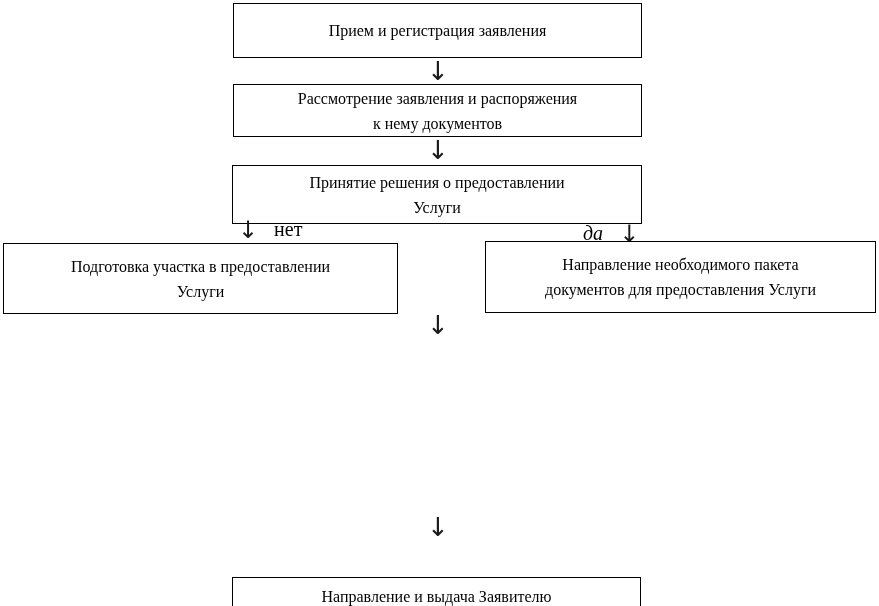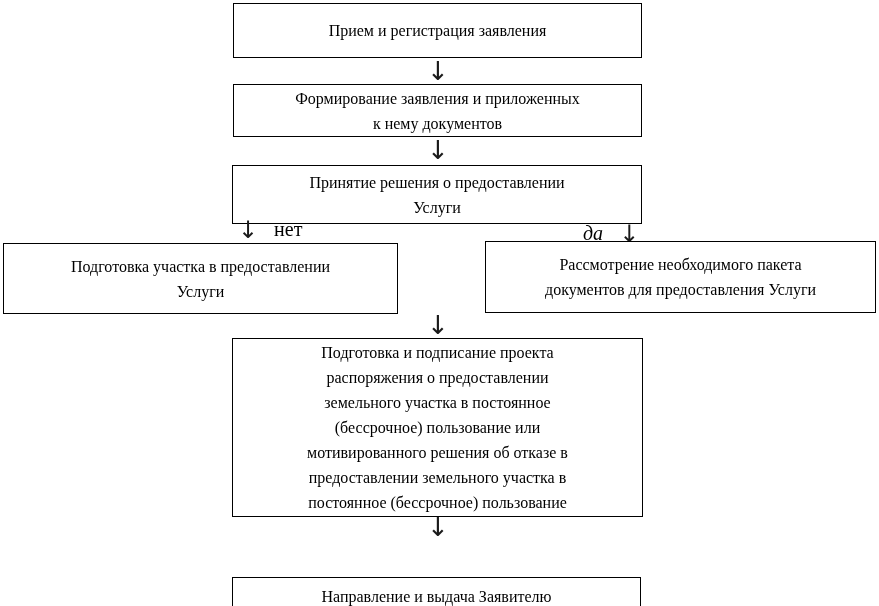--- a/index.html
+++ b/index.html
@@ -58,21 +58,21 @@
 </style>
 </head>
 <body>
 
 <div class="canvas">
 
   <div class="node" style="left:233px; top:3px; width:409px; height:55px;">Прием и регистрация заявления</div>
 
   <div class="arrow" style="left:424px; top:58px;">↓</div>
 
-  <div class="node" style="left:233px; top:84px; width:409px; height:53px;">Формирование заявления и приложенных
+  <div class="node" style="left:233px; top:84px; width:409px; height:53px;">Рассмотрение заявления и распоряжения
 к нему документов</div>
 
   <div class="arrow" style="left:424px; top:137px;">↓</div>
 
   <div class="node" style="left:232px; top:165px; width:410px; height:59px;">Принятие решения о предоставлении
 Услуги</div>
 
   <div class="branch" style="left:238px; top:216px;">
     <span class="arrow-inline">↓</span>
     <span class="gap"></span>
@@ -81,31 +81,24 @@
 
   <div class="branch" style="left:583px; top:220px;font-style:italic;">
     <span>да</span>
     <span class="gap"></span>
     <span class="arrow-inline">↓</span>
   </div>
 
   <div class="node" style="left:3px; top:243px; width:395px; height:71px;">Подготовка участка в предоставлении
 Услуги</div>
 
-  <div class="node" style="left:485px; top:241px; width:391px; height:72px;">Рассмотрение необходимого пакета
+  <div class="node" style="left:485px; top:241px; width:391px; height:72px;">Направление необходимого пакета
 документов для предоставления Услуги</div>
 
   <div class="arrow" style="left:424px; top:312px;">↓</div>
 
-  <div class="node" style="left:232px; top:338px; width:411px; height:179px;">Подготовка и подписание проекта
-распоряжения о предоставлении
-земельного участка в постоянное
-(бессрочное) пользование или
-мотивированного решения об отказе в
-предоставлении земельного участка в
-постоянное (бессрочное) пользование</div>
 
   <div class="arrow" style="left:424px; top:514px;">↓</div>
 
   <div class="node" style="left:232px; top:541px; width:409px; height:63px;margin-top:36px;">Направление и выдача Заявителю
 результата предоставления Услуги</div>
 
 </div>
 
 </body></html>

